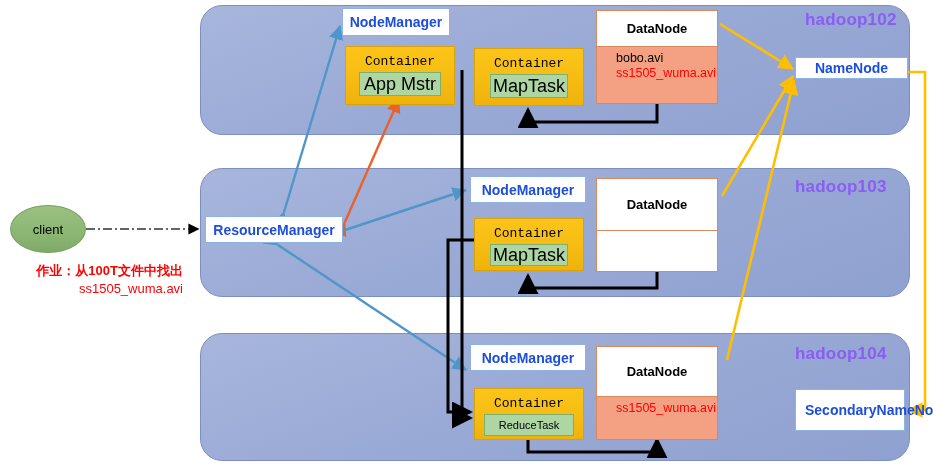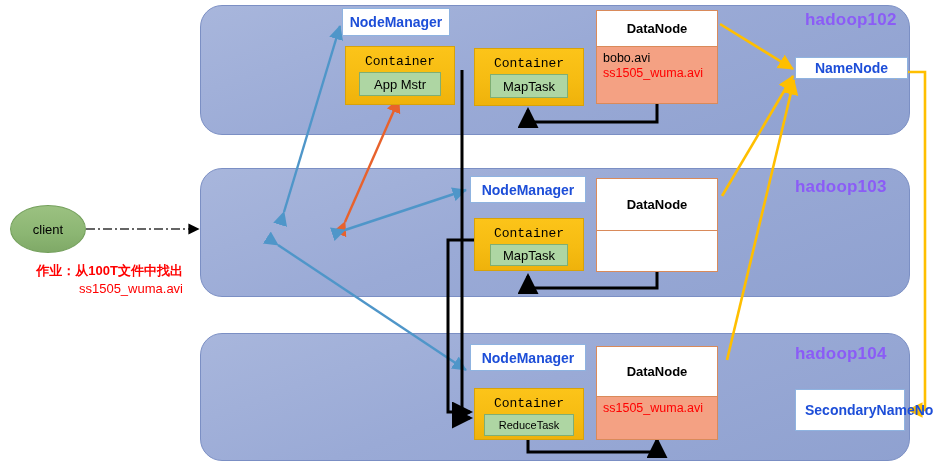--- a/index.html
+++ b/index.html
@@ -28,35 +28,35 @@
   .container-box{
     position:absolute;box-sizing:border-box;
     background:linear-gradient(180deg,#fcc419 0%,#f6bc12 55%,#efb20b 100%);
     border:1px solid #d7a20a;
     display:flex;flex-direction:column;align-items:center;
   }
   .container-label{font-size:13px;color:#000;margin-top:7px;line-height:15px;font-family:Liberation Mono, monospace;}
   .task-box{
     background:#aed6a3;border:1px solid #7fae73;
     box-sizing:border-box;display:flex;align-items:center;justify-content:center;
-    font-size:13px;color:#000;margin-top:3px;
+    font-size:18px;color:#000;margin-top:3px;
   }
   .task-box.small{font-size:11px;}
   .dn{
     position:absolute;box-sizing:border-box;border:1px solid #d98a5a;
     background:#ffffff;display:flex;flex-direction:column;
   }
   .dn-head{
     box-sizing:border-box;border-bottom:1px solid #d98a5a;
     display:flex;align-items:center;justify-content:center;
     font-weight:bold;font-size:13px;color:#000;background:#ffffff;
   }
   .dn-body{
     box-sizing:border-box;background:#f4a183;flex:1;
-    padding:4px 6px 2px 6px;font-size:12.5px;line-height:15px;color:#000;
+    padding:4px 6px 2px 19px;font-size:12.5px;line-height:15px;color:#000;
     overflow:hidden;
   }
   .dn-body .hl{color:#ff0000;}
   .dn-body .plain{color:#000;}
   .client{
     position:absolute;border-radius:50%;
     background:linear-gradient(180deg,#9bc181 0%,#8cb673 60%,#7fa967 100%);
     border:1px solid #74a05c;
     display:flex;align-items:center;justify-content:center;
     font-size:13px;color:#000;box-sizing:border-box;
@@ -152,20 +152,21 @@
       <path d="M474,240 L448,240 L448,412 L470,412" fill="none" stroke="#000000" stroke-width="3" marker-end="url(#ah-black)"></path>
     </g>
   </svg>
 
   <div class="client" style="left:10px;top:205px;width:76px;height:48px;">client</div>
   <div class="note" style="left:3px;top:262px;width:180px;">
     <div>作业：从100T文件中找出</div>
     <div class="l2">ss1505_wuma.avi</div>
   </div>
 
+  <div class="wbox" style="left:205px;top:216px;width:138px;height:27px;">ResourceManager</div>
 
   <div class="wbox" style="left:795px;top:57px;width:113px;height:22px;">NameNode</div>
   <div class="wbox left" style="left:795px;top:389px;width:110px;height:42px;line-height:18px;">SecondaryNameNode</div>
 
   <div class="wbox" style="left:342px;top:8px;width:108px;height:28px;">NodeManager</div>
 
   <div class="container-box" style="left:345px;top:46px;width:110px;height:59px;">
     <div class="container-label">Container</div>
     <div class="task-box" style="width:82px;height:24px;">App Mstr</div>
   </div>

